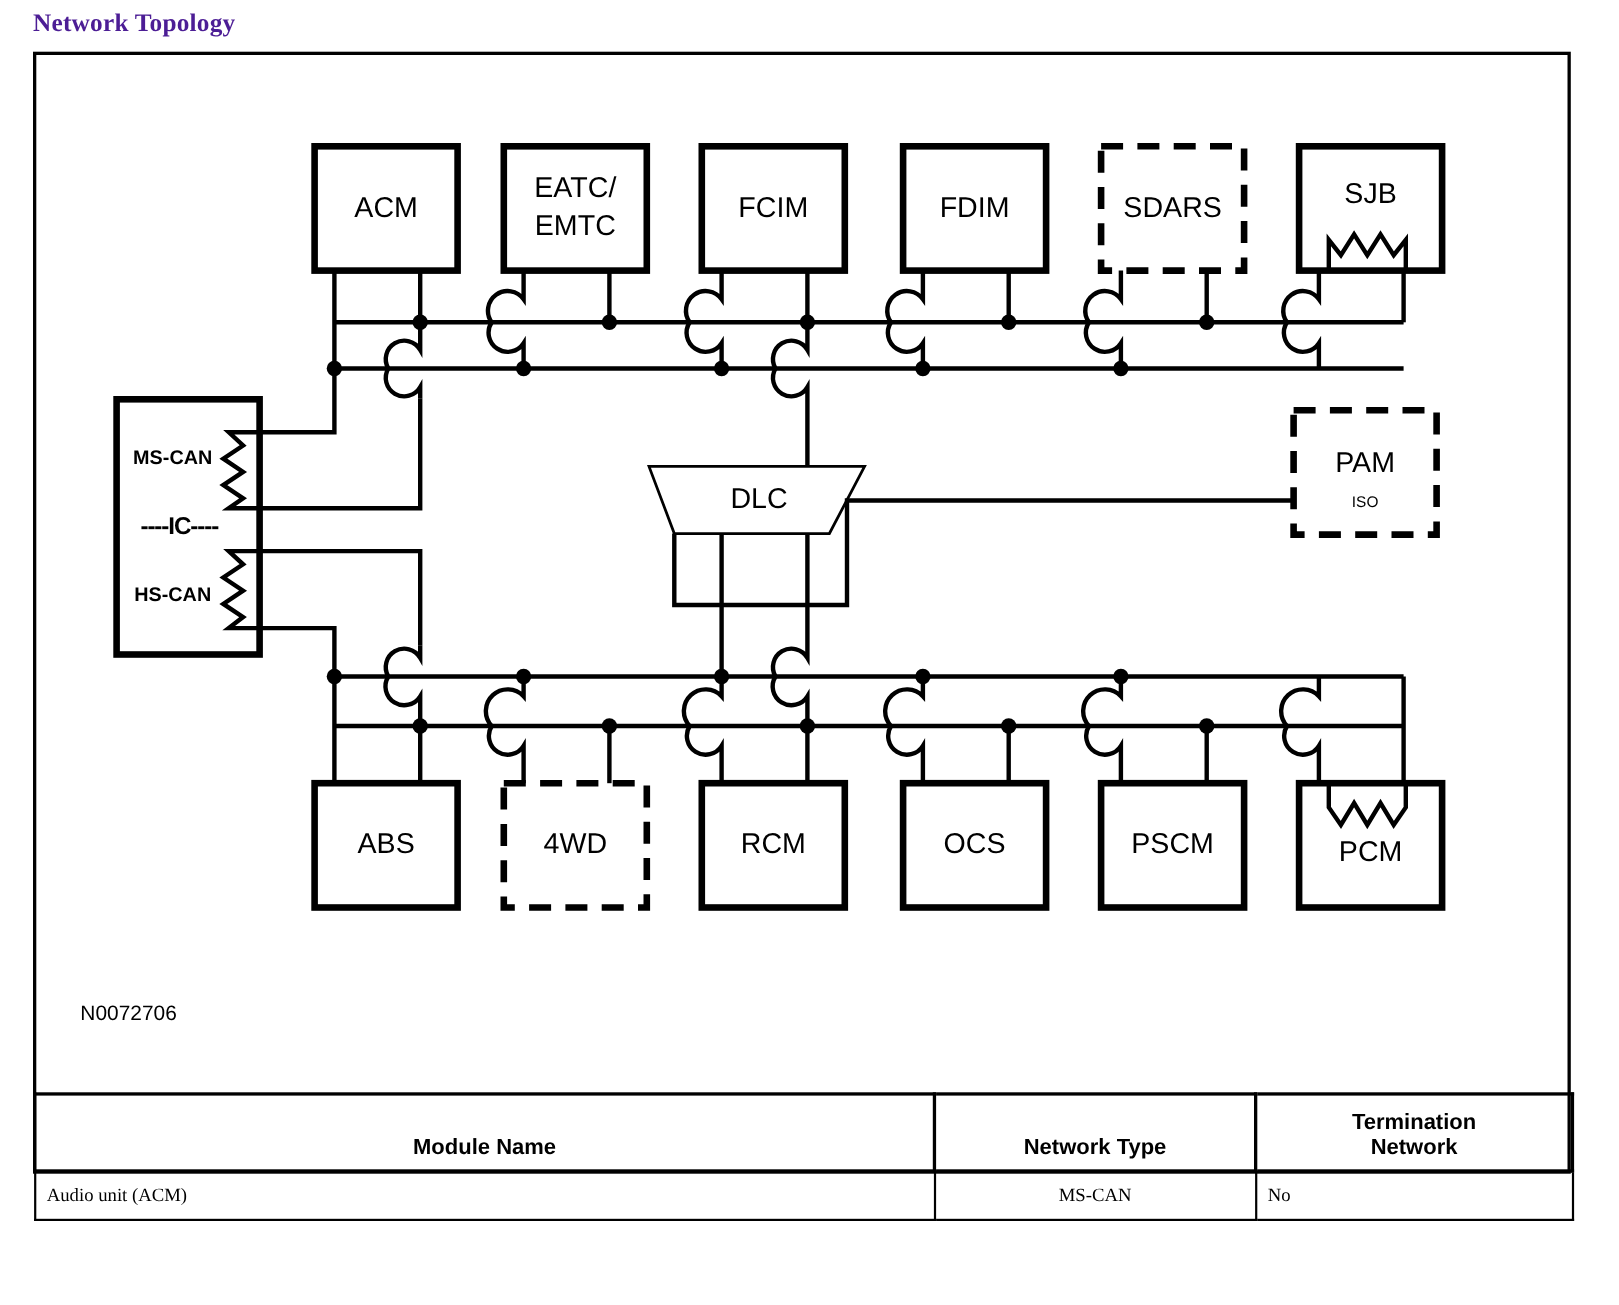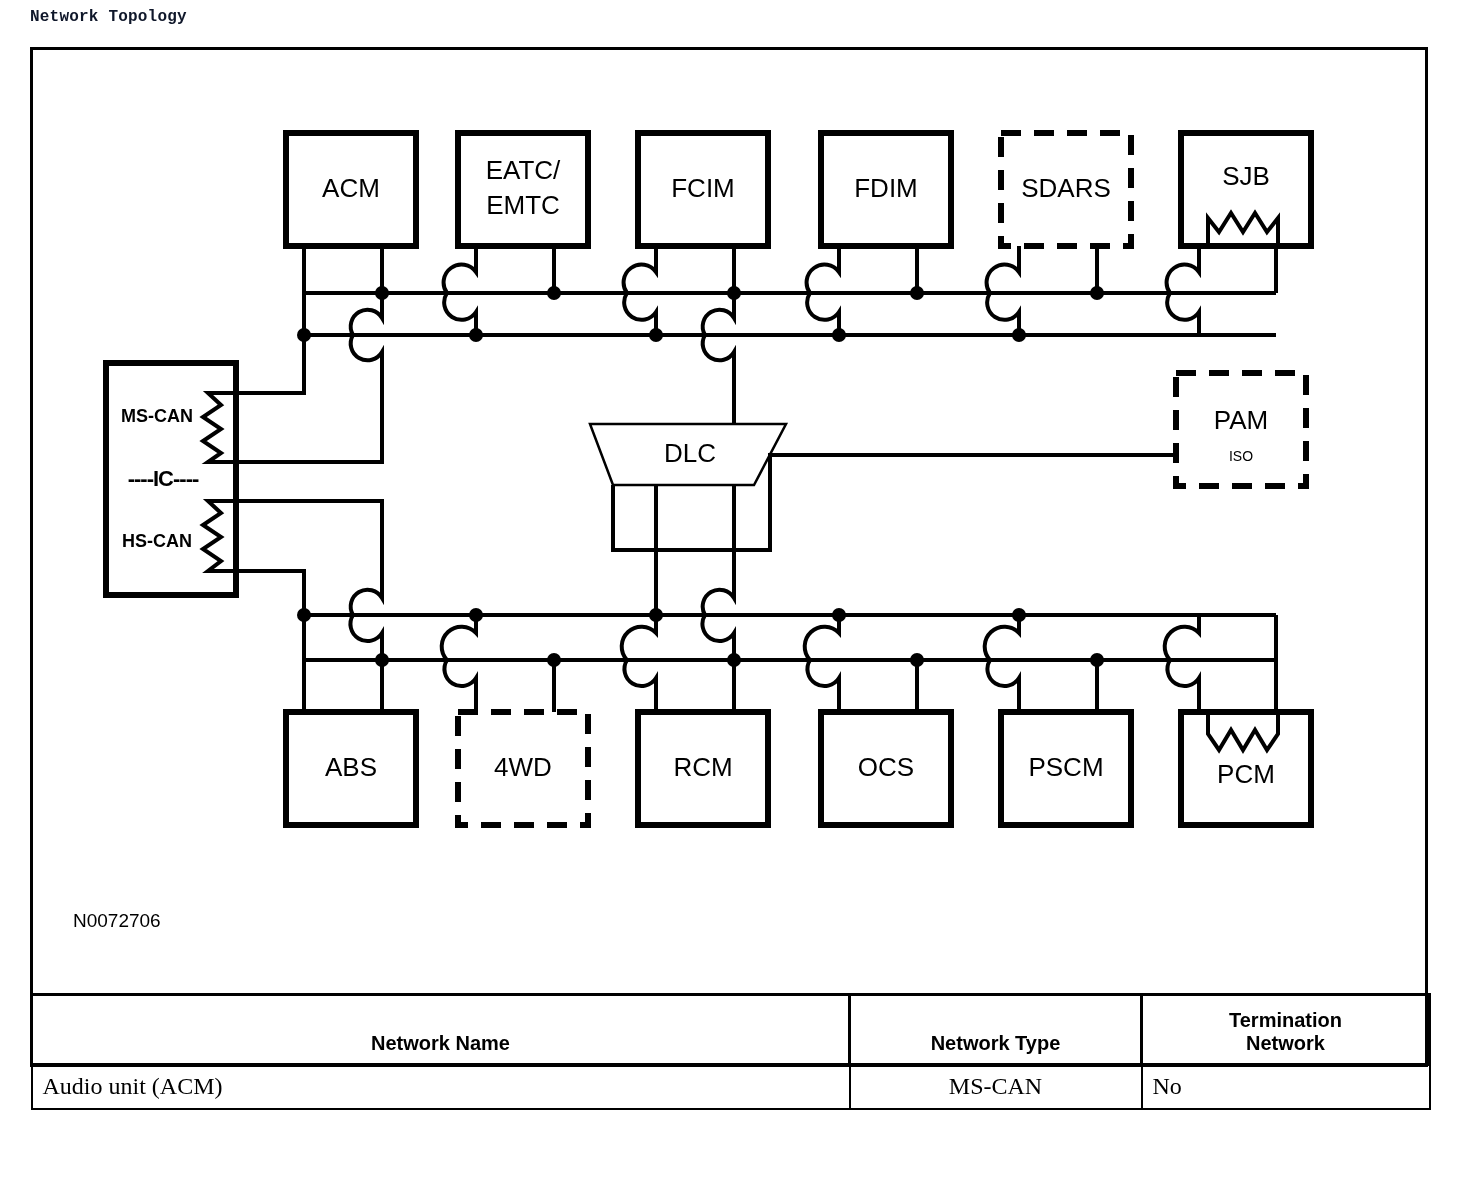--- a/index.html
+++ b/index.html
@@ -16,25 +16,25 @@
   }
   #page {
     position: relative;
     width: 1472px;
     height: 1186px;
   }
   .page-title {
     position: absolute;
     left: 30px;
     top: 8px;
-    font-family: Liberation Mono, monospace;
+    font-family: Liberation Serif, serif;
     font-weight: bold;
-    font-size: 16px;
+    font-size: 23px;
     letter-spacing: 0.2px;
-    color: #0f172a;
+    color: #4c1d95;
   }
   .diagram-frame {
     position: absolute;
     left: 30px;
     top: 47px;
     width: 1398px;
     height: 1020px;
     border: 3px solid #000;
     box-sizing: border-box;
     background: #fff;
@@ -138,21 +138,21 @@
     font-size: 20px;
     font-weight: bold;
     text-align: center;
     vertical-align: bottom;
     padding: 6px 6px 8px 6px;
     height: 70px;
     line-height: 1.15;
   }
   .info-table tbody td {
     font-family: "Liberation Serif", serif;
-    font-size: 24px;
+    font-size: 17px;
     height: 44px;
     padding: 2px 10px;
   }
   .col-module { width: 818px; text-align: left; }
   .col-network { width: 292px; text-align: center; }
   .col-term { width: 288px; }
 </style>
 </head>
 <body>
 
@@ -361,21 +361,21 @@
         <path class="wire" d="M 580 435 L 580 500 L 737 500 L 737 405 L 1143 405"></path>
       </g>
 
       <text class="diagram-id" x="40" y="872">N0072706</text>
     </svg>
   </div>
 
   <table class="info-table">
     <thead>
       <tr>
-        <th class="col-module">Network Name</th>
+        <th class="col-module">Module Name</th>
         <th class="col-network">Network Type</th>
         <th class="col-term">
           <span>Termination</span><br>
           <span>Network</span>
         </th>
       </tr>
     </thead>
     <tbody>
       <tr>
         <td class="col-module">Audio unit (ACM)</td>

